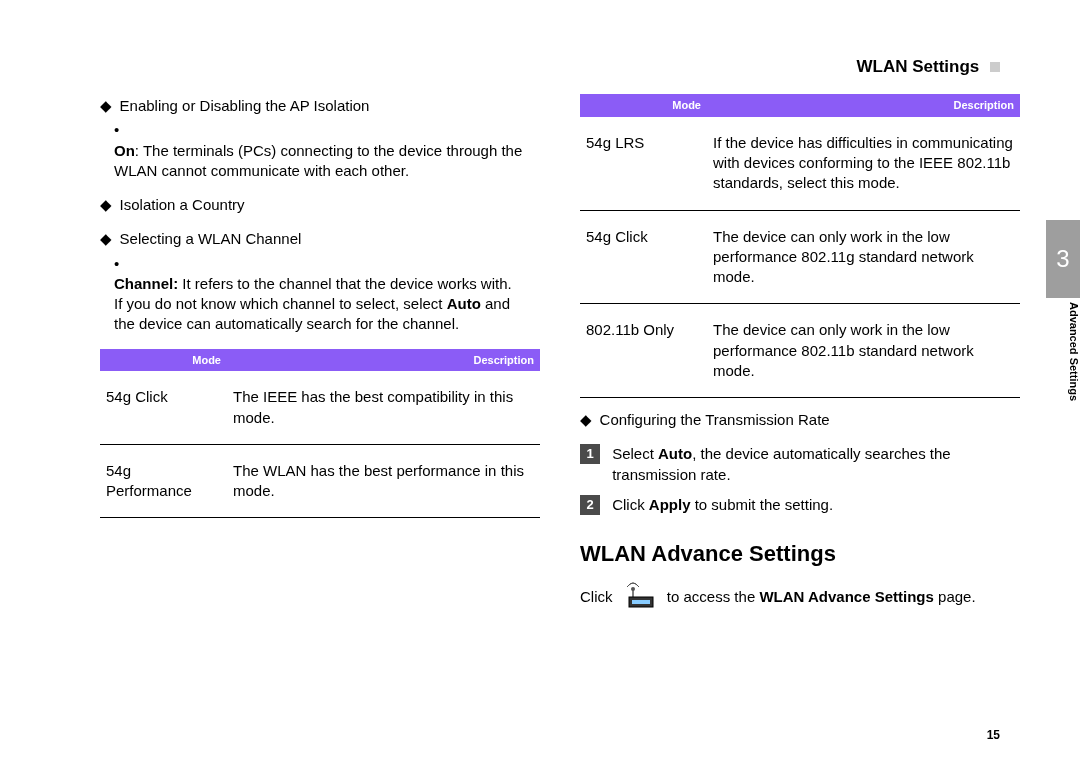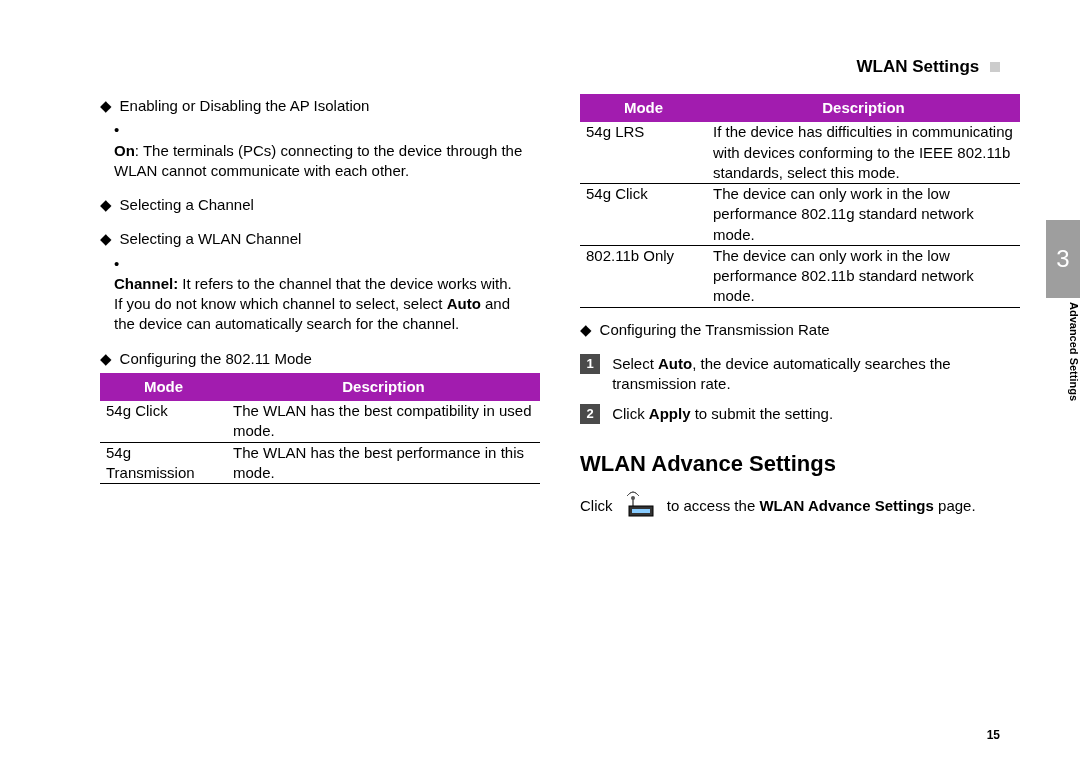--- a/index.html
+++ b/index.html
@@ -9,22 +9,22 @@
   .col{position:absolute;top:90px;width:440px;font-size:15px;line-height:1.35}
   .col-left{left:100px}
   .col-right{left:580px}
   .sect{margin-bottom:14px}
   .sect-title{font-weight:normal;font-size:15px;margin:6px 0 4px 0}
   .diamond{display:inline-block;margin-right:8px}
   .bullet{margin:2px 0 2px 14px}
   .bdot{display:inline-block;width:14px;vertical-align:top}
   .btxt{display:inline-block;width:410px;vertical-align:top}
   .tbl{width:100%;border-collapse:collapse;margin-top:4px}
-  .tbl th{background:#a21caf;color:#fff;text-align:center;font-weight:bold;padding:4px 6px;font-size:15px}
-  .tbl td{padding:0 6px;vertical-align:top;border-bottom:1px solid #000;font-size:15px}
+  .tbl th{background:#8b5cf6;color:#fff;text-align:right;font-weight:bold;padding:4px 6px;font-size:11px}
+  .tbl td{padding:16px 6px;vertical-align:top;border-bottom:1px solid #000;font-size:15px}
   .tbl .col-mode{width:115px}
   .step{margin:10px 0}
   .stepnum{display:inline-block;width:20px;height:20px;background:#4a4a4a;color:#fff;text-align:center;line-height:20px;font-size:13px;font-weight:bold;vertical-align:top;margin-right:8px}
   .steptxt{display:inline-block;width:400px;vertical-align:top}
   .h2{font-size:22px;font-weight:bold;margin:24px 0 12px 0}
   .icon-wlan{display:inline-block;vertical-align:middle;margin:0 6px}
   .tab{position:absolute;top:220px;right:0;width:34px;height:78px;background:#9e9e9e;color:#fff;text-align:center;font-size:24px;font-weight:normal;line-height:78px}
   .tab-label{position:absolute;top:298px;right:0;width:34px;height:130px;font-size:11px;font-weight:bold;writing-mode:vertical-rl;text-align:left;padding-top:4px}
   .pagenum{position:absolute;bottom:24px;right:80px;font-weight:bold;font-size:12px}
 </style>
@@ -48,50 +48,47 @@
         <span class="diamond">◆</span><span>Enabling or Disabling the AP Isolation</span>
       </div>
       <div class="bullet">
         <span class="bdot">•</span>
         <span class="btxt"><b>On</b><span>: The terminals (PCs) connecting to the device through the WLAN cannot communicate with each other.</span></span>
       </div>
     </div>
 
     <div class="sect">
       <div class="sect-title">
-        <span class="diamond">◆</span><span>Selecting a Channel</span>
+        <span class="diamond">◆</span><span>Isolation a Country</span>
       </div>
     </div>
 
     <div class="sect">
       <div class="sect-title">
         <span class="diamond">◆</span><span>Selecting a WLAN Channel</span>
       </div>
       <div class="bullet">
         <span class="bdot">•</span>
         <span class="btxt"><b>Channel:</b><span> It refers to the channel that the device works with. If you do not know which channel to select, select </span><b>Auto</b><span> and the device can automatically search for the channel.</span></span>
       </div>
     </div>
 
     <div class="sect">
-      <div class="sect-title">
-        <span class="diamond">◆</span><span>Configuring the 802.11 Mode</span>
-      </div>
       <table class="tbl">
         <tbody>
             <tr>
           <th class="col-mode">Mode</th>
           <th>Description</th>
         </tr>
         <tr>
           <td>54g Click</td>
-          <td>The WLAN has the best compatibility in used mode.</td>
+          <td>The IEEE has the best compatibility in this mode.</td>
         </tr>
         <tr>
-          <td>54g Transmission</td>
+          <td>54g Performance</td>
           <td>The WLAN has the best performance in this mode.</td>
         </tr>
       </tbody>
         </table>
     </div>
 
   </div>
 
   <div class="col col-right">
 

